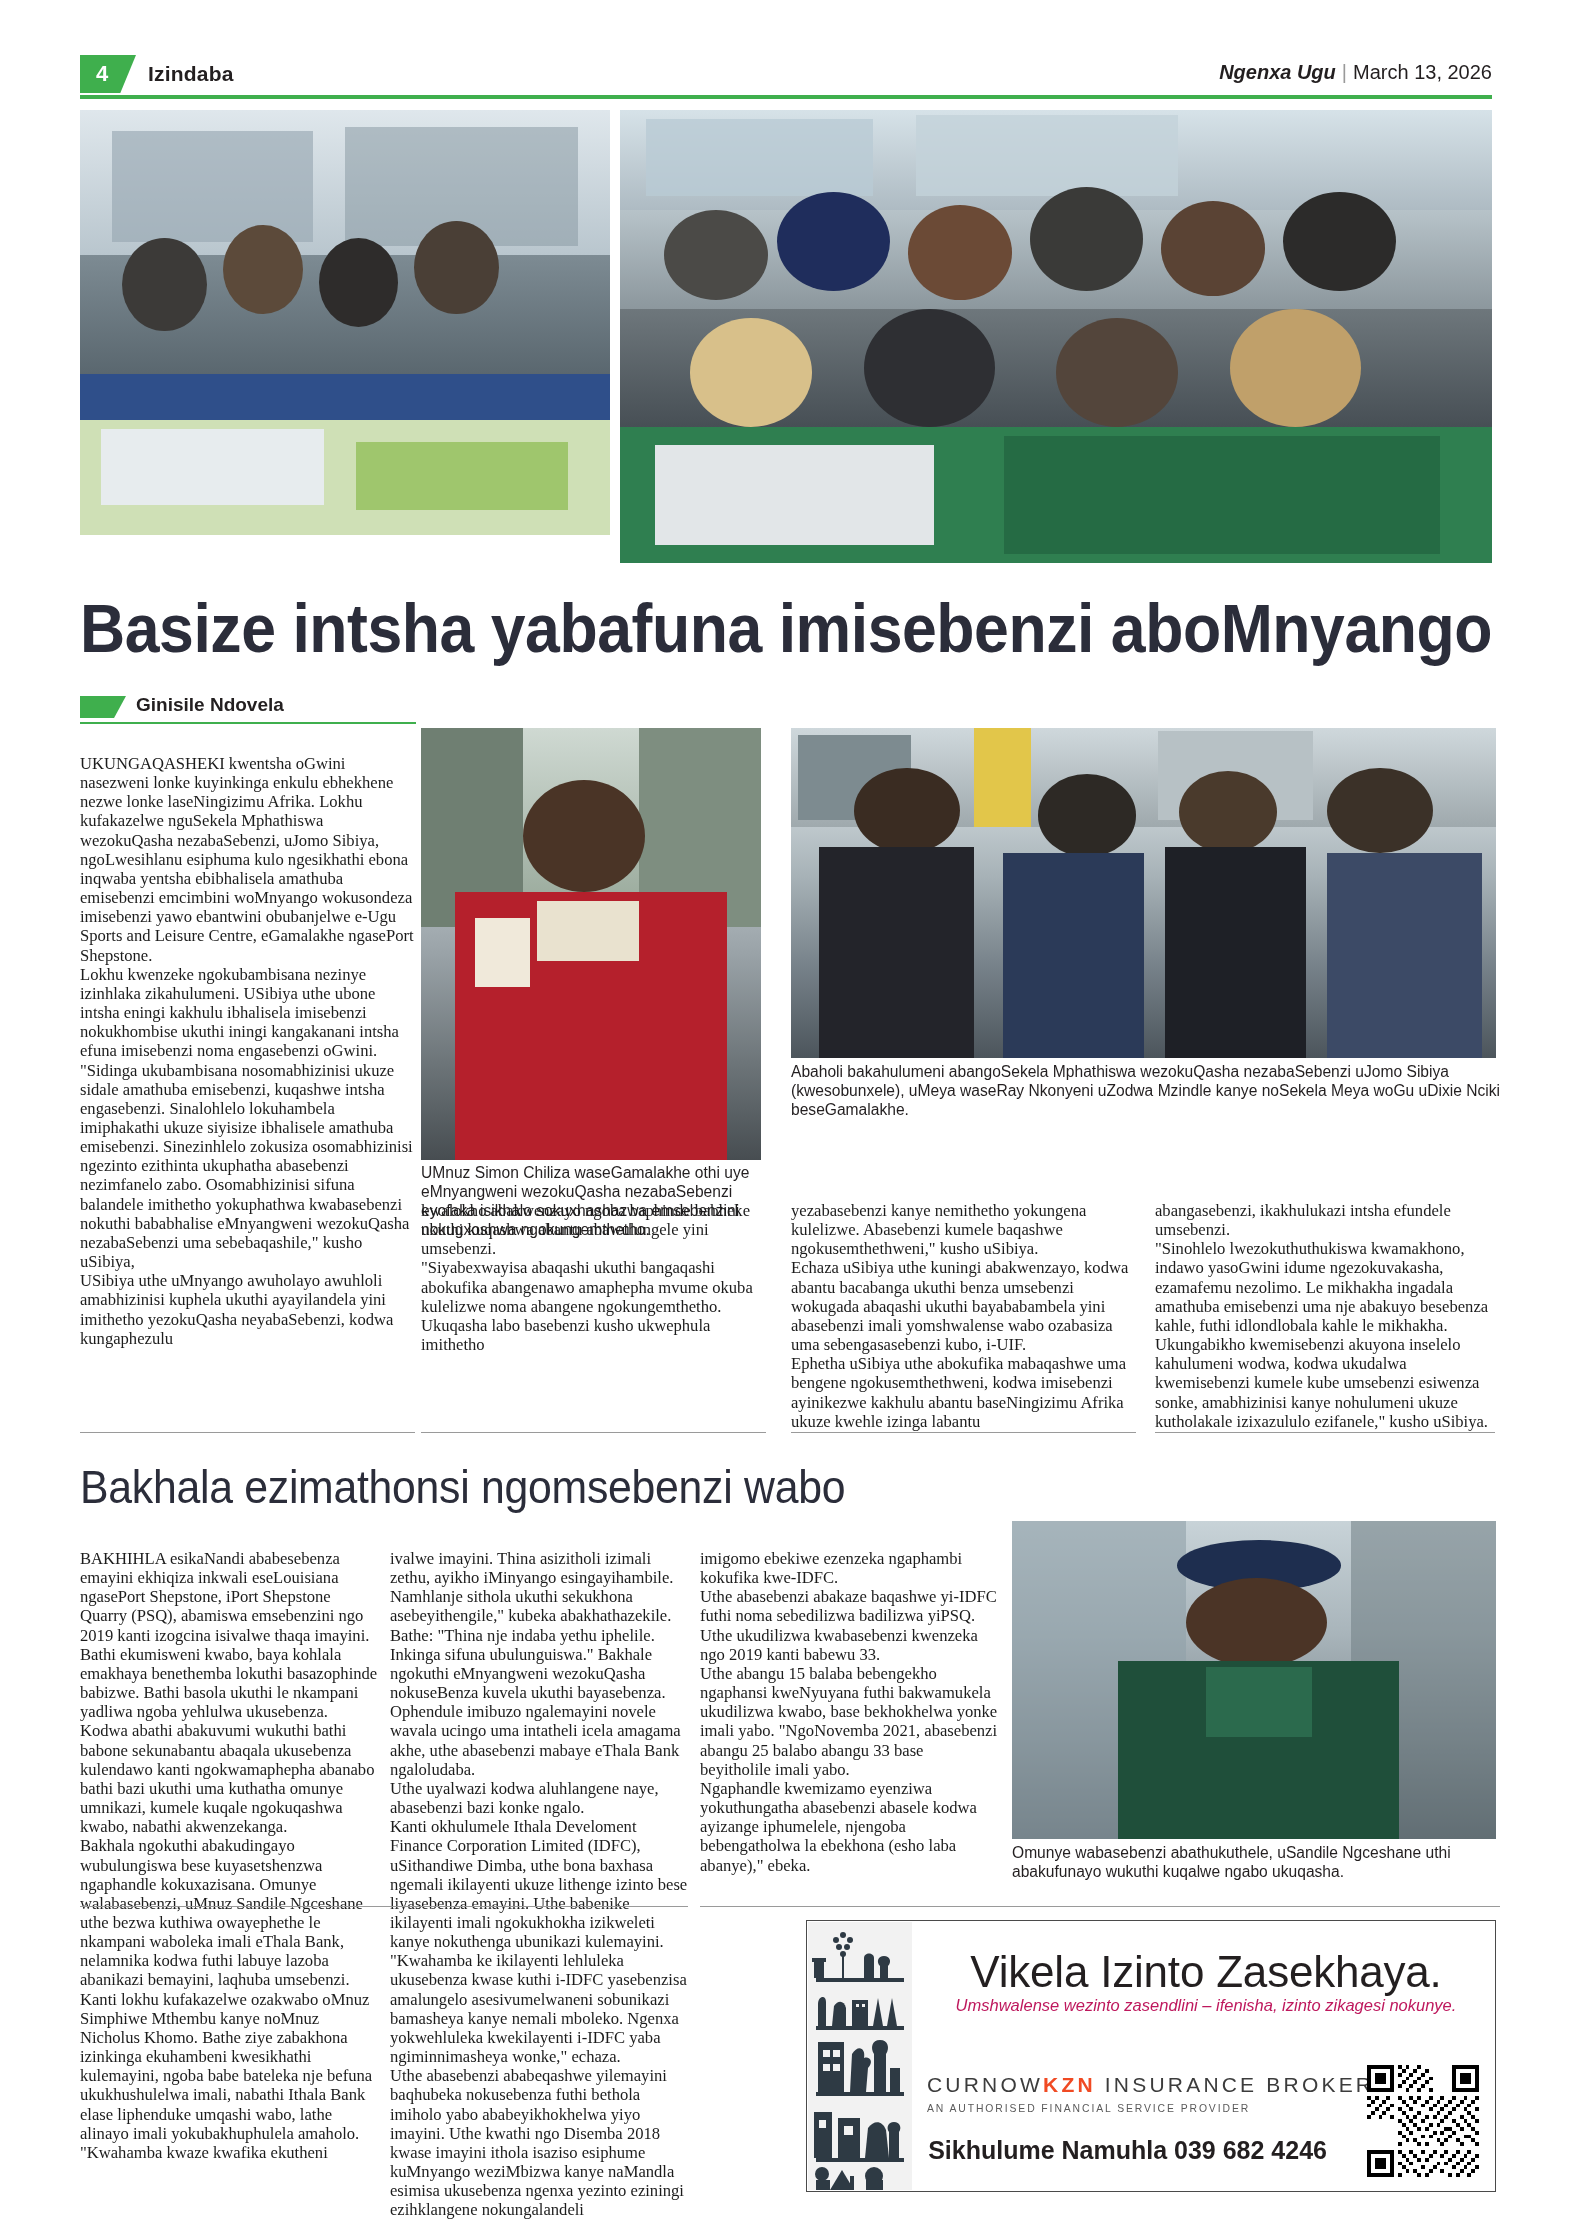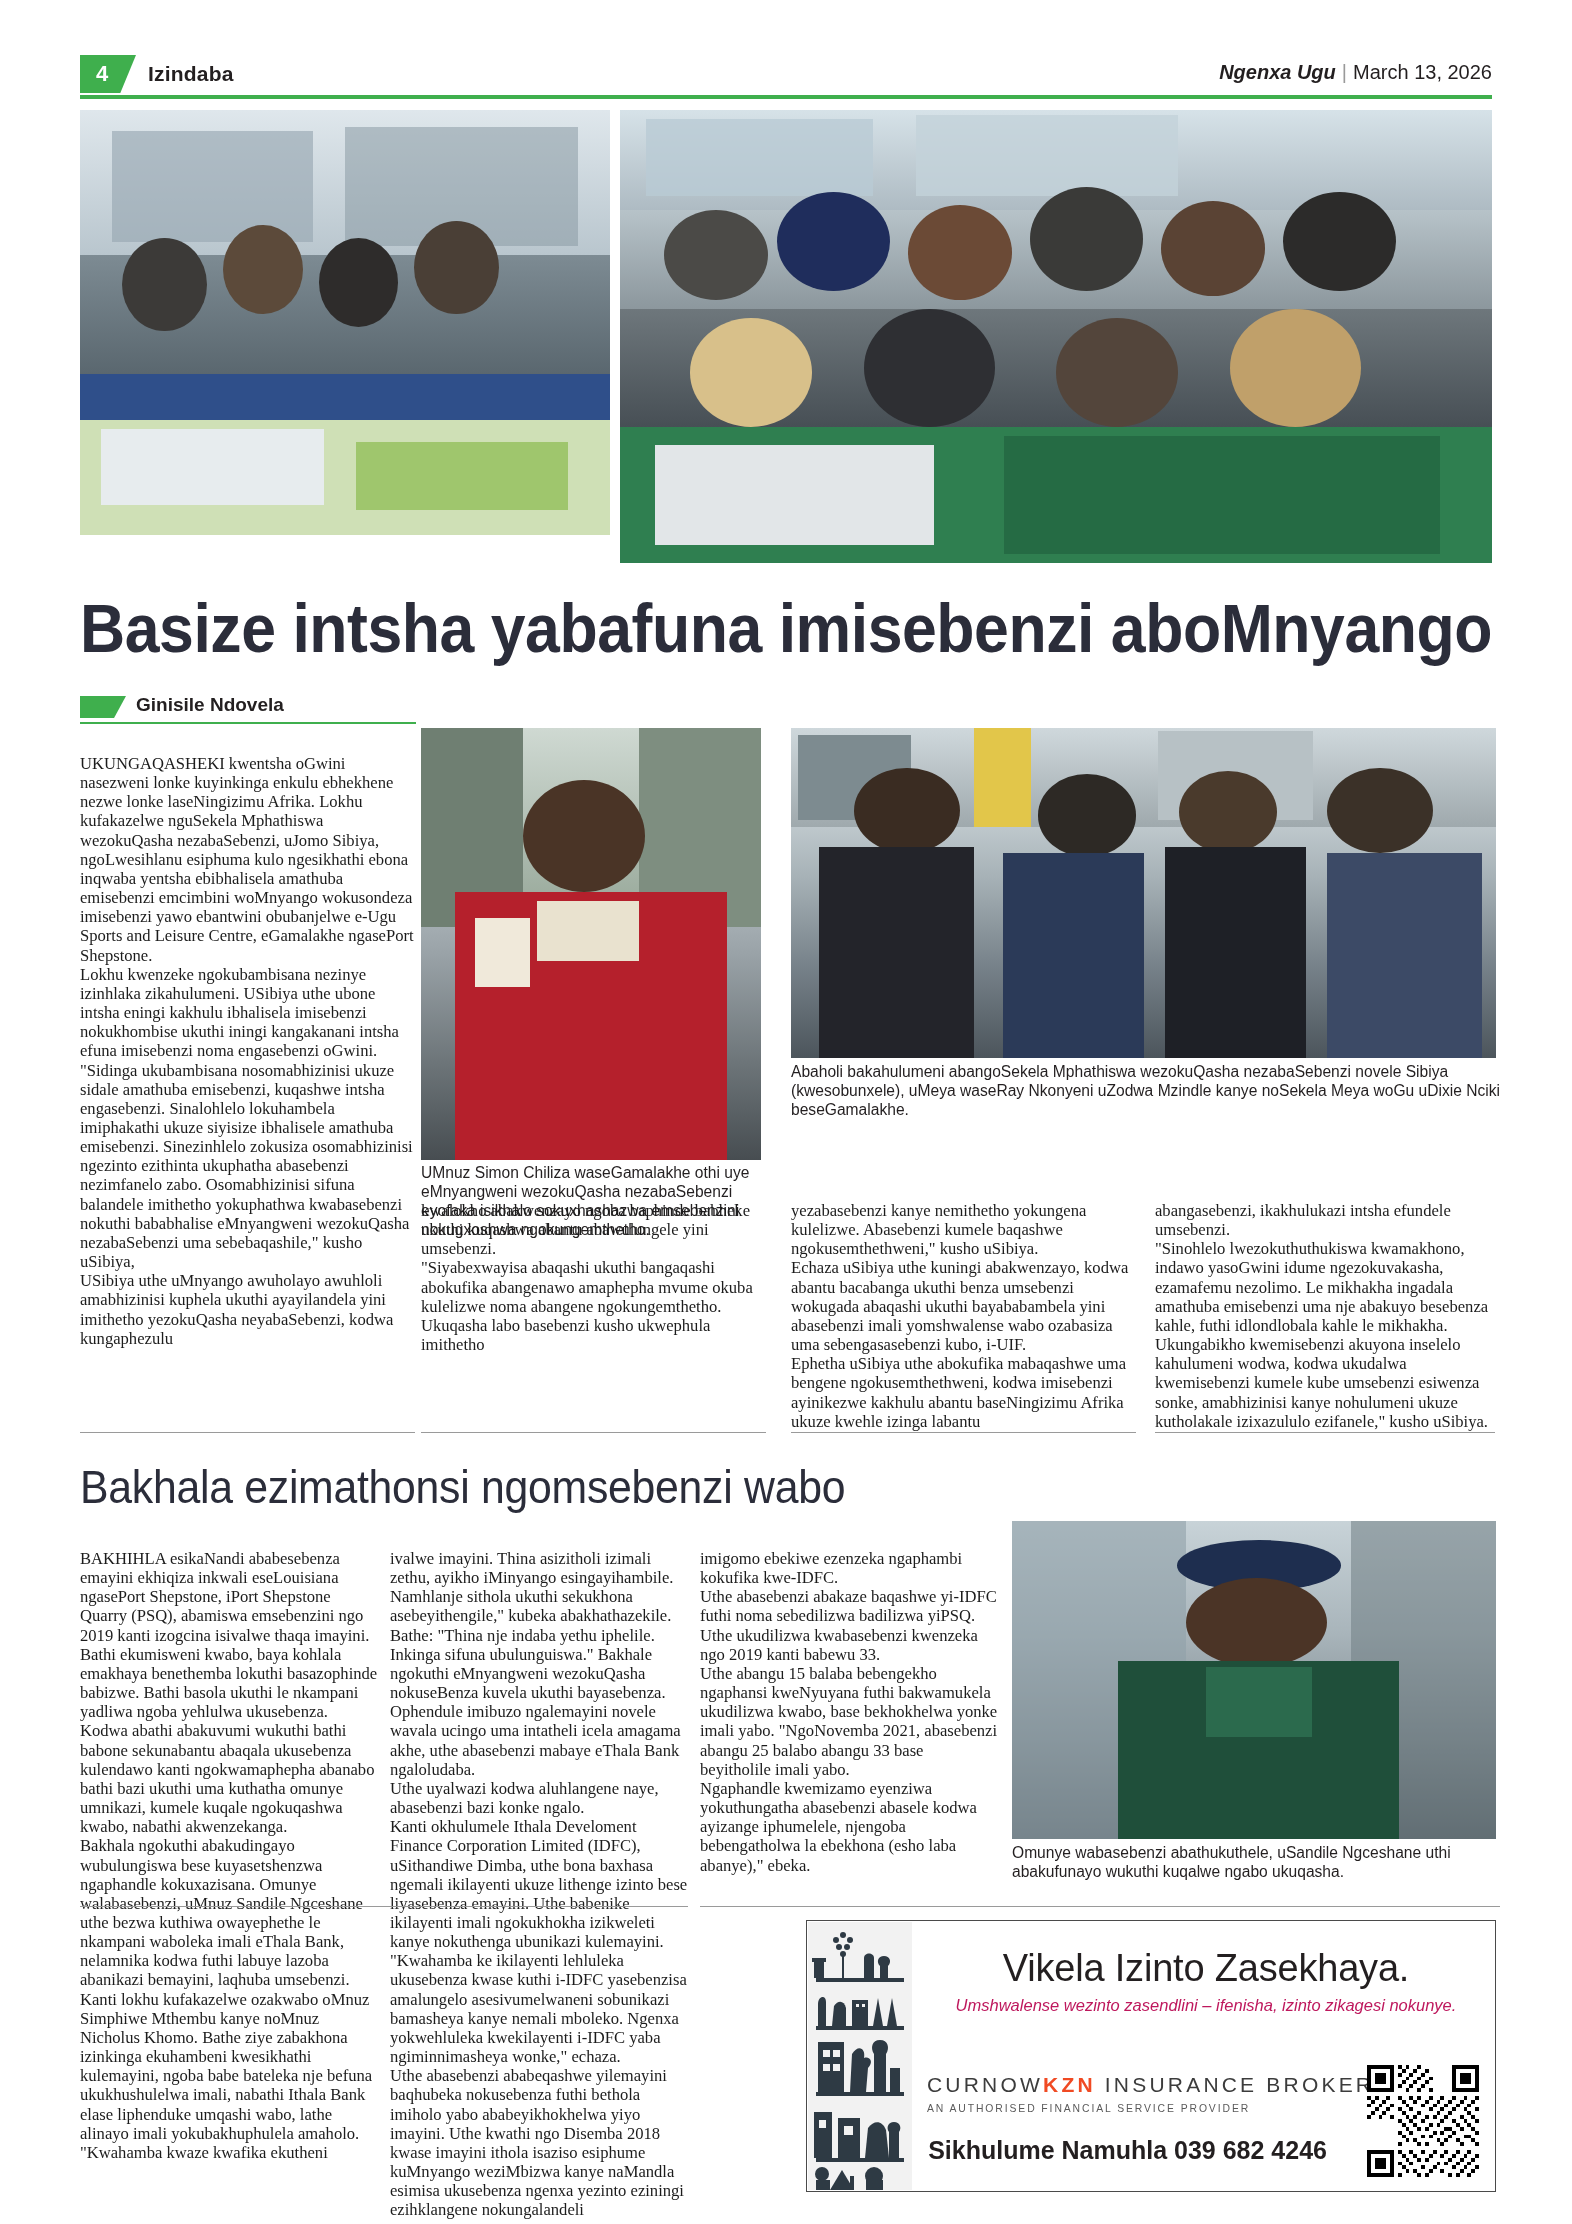--- a/index.html
+++ b/index.html
@@ -128,21 +128,21 @@
     border:1px solid #4a4a4a; background:#ffffff; overflow:hidden;
   }
   .ad-illus {
     position:absolute; left:1px; top:1px; width:104px; height:268px;
     background:#f2f2f2; overflow:hidden;
   }
   .ad-body { position:absolute; left:110px; top:0; right:0; bottom:0; }
   .ad-title {
     position:absolute; left:0; right:0; top:26px; text-align:center;
     font-family:"Liberation Sans", sans-serif; font-weight:normal;
-    font-size:38px; color:#231f20; letter-spacing:-0.2px;
+    font-size:44px; color:#231f20; letter-spacing:-0.2px;
   }
   .ad-sub {
     position:absolute; left:26px; right:26px; top:74px; text-align:center;
     font-family:"Liberation Sans", sans-serif; font-style:italic;
     font-size:16.5px; line-height:1.22; color:#be185d;
   }
   .ad-brand {
     position:absolute; left:10px; top:152px; width:390px; text-align:center;
     font-family:"Liberation Sans", sans-serif; font-size:21px;
     letter-spacing:3.2px; color:#3c3c3c; white-space:nowrap;
@@ -252,21 +252,21 @@
     <div class="blob" style="left:55%;top:13%;width:14%;height:25%;background:#4a3a2c;"></div>
     <div class="blob" style="left:76%;top:12%;width:15%;height:26%;background:#3b3128;"></div>
     <div class="rect" style="left:4%;top:36%;width:22%;height:64%;background:#23242a;"></div>
     <div class="rect" style="left:30%;top:38%;width:20%;height:62%;background:#2b3a58;"></div>
     <div class="rect" style="left:53%;top:36%;width:20%;height:64%;background:#1e2026;"></div>
     <div class="rect" style="left:76%;top:38%;width:22%;height:62%;background:#3c4a66;"></div>
     <div class="rect" style="left:26%;top:0;width:8%;height:30%;background:#e2c64a;"></div>
   </div>
 
   <div class="capsans" id="caption-chiliza">UMnuz Simon Chiliza waseGamalakhe othi uye eMnyangweni wezokuQasha nezabaSebenzi eyofaka isikhalo sokuxhashazwa emsebenzini nokugxoshwa ngokungemthetho.</div>
-  <div class="capsans" id="caption-officials">Abaholi bakahulumeni abangoSekela Mphathiswa wezokuQasha nezabaSebenzi novele Sibiya (kwesobunxele), uMeya waseRay Nkonyeni uZodwa Mzindle kanye noSekela Meya woGu uDixie Nciki beseGamalakhe.</div>
+  <div class="capsans" id="caption-officials">Abaholi bakahulumeni abangoSekela Mphathiswa wezokuQasha nezabaSebenzi uJomo Sibiya (kwesobunxele), uMeya waseRay Nkonyeni uZodwa Mzindle kanye noSekela Meya woGu uDixie Nciki beseGamalakhe.</div>
 
   <div class="col" id="a1-col1" style="white-space:pre-line;">UKUNGAQASHEKI kwentsha oGwini nasezweni lonke kuyinkinga enkulu ebhekhene nezwe lonke laseNingizimu Afrika. Lokhu kufakazelwe nguSekela Mphathiswa wezokuQasha nezabaSebenzi, uJomo Sibiya, ngoLwesihlanu esiphuma kulo ngesikhathi ebona inqwaba yentsha ebibhalisela amathuba emisebenzi emcimbini woMnyango wokusondeza imisebenzi yawo ebantwini obubanjelwe e-Ugu Sports and Leisure Centre, eGamalakhe ngasePort Shepstone.
 Lokhu kwenzeke ngokubambisana nezinye izinhlaka zikahulumeni. USibiya uthe ubone intsha eningi kakhulu ibhalisela imisebenzi nokukhombise ukuthi iningi kangakanani intsha efuna imisebenzi noma engasebenzi oGwini.
 "Sidinga ukubambisana nosomabhizinisi ukuze sidale amathuba emisebenzi, kuqashwe intsha engasebenzi. Sinalohlelo lokuhambela imiphakathi ukuze siyisize ibhalisele amathuba emisebenzi. Sinezinhlelo zokusiza osomabhizinisi ngezinto ezithinta ukuphatha abasebenzi nezimfanelo zabo. Osomabhizinisi sifuna balandele imithetho yokuphathwa kwabasebenzi nokuthi bababhalise eMnyangweni wezokuQasha nezabaSebenzi uma sebebaqashile," kusho uSibiya,
 USibiya uthe uMnyango awuholayo awuhloli amabhizinisi kuphela ukuthi ayayilandela yini imithetho yezokuQasha neyabaSebenzi, kodwa kungaphezulu</div>
   <div class="col" id="a1-col2" style="white-space:pre-line;">kwalokho abakwenzayo ngoba baphinde babheke ukuthi kuqashwa abantu abawulungele yini umsebenzi.
 "Siyabexwayisa abaqashi ukuthi bangaqashi abokufika abangenawo amaphepha mvume okuba kulelizwe noma abangene ngokungemthetho. Ukuqasha labo basebenzi kusho ukwephula imithetho</div>
   <div class="col" id="a1-col3" style="white-space:pre-line;">yezabasebenzi kanye nemithetho yokungena kulelizwe. Abasebenzi kumele baqashwe ngokusemthethweni," kusho uSibiya.
 Echaza uSibiya uthe kuningi abakwenzayo, kodwa abantu bacabanga ukuthi benza umsebenzi wokugada abaqashi ukuthi bayababambela yini abasebenzi imali yomshwalense wabo ozabasiza uma sebengasasebenzi kubo, i-UIF.
 Ephetha uSibiya uthe abokufika mabaqashwe uma bengene ngokusemthethweni, kodwa imisebenzi ayinikezwe kakhulu abantu baseNingizimu Afrika ukuze kwehle izinga labantu</div>

